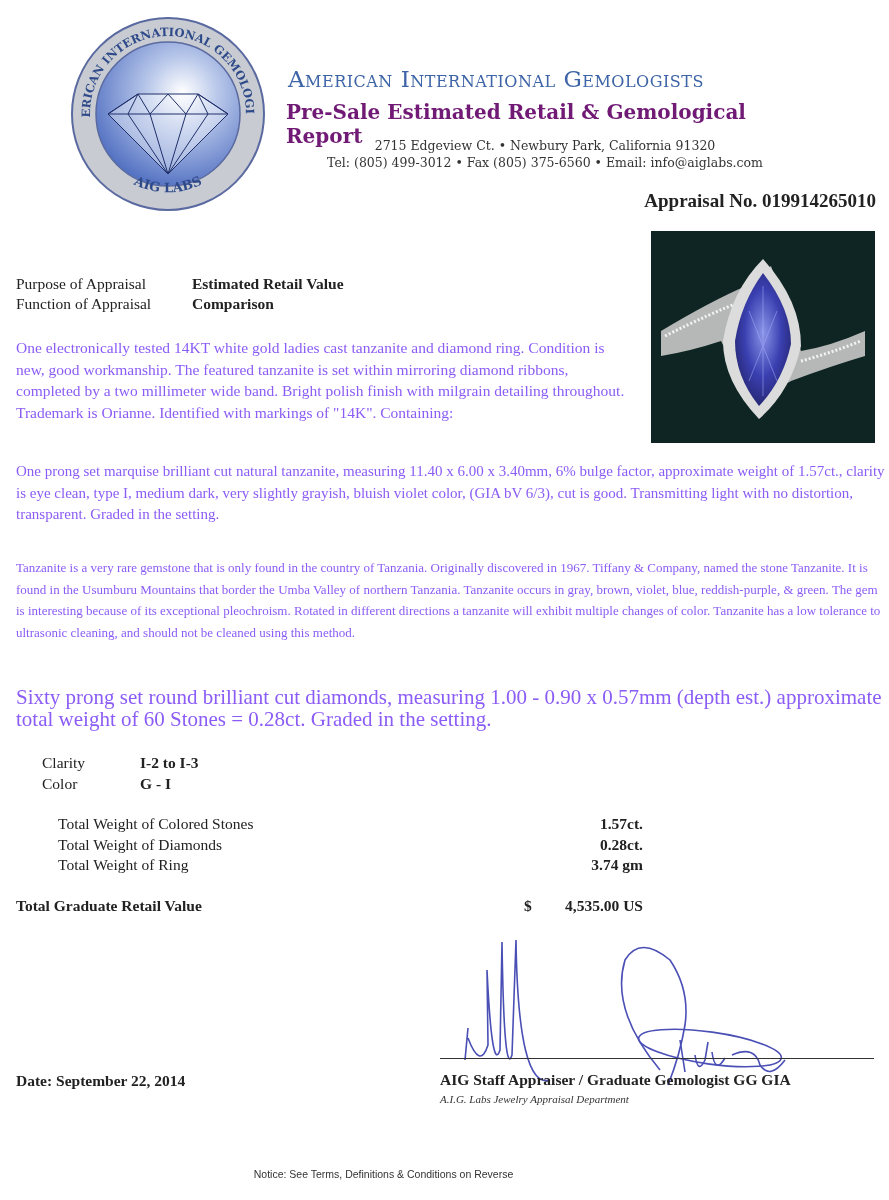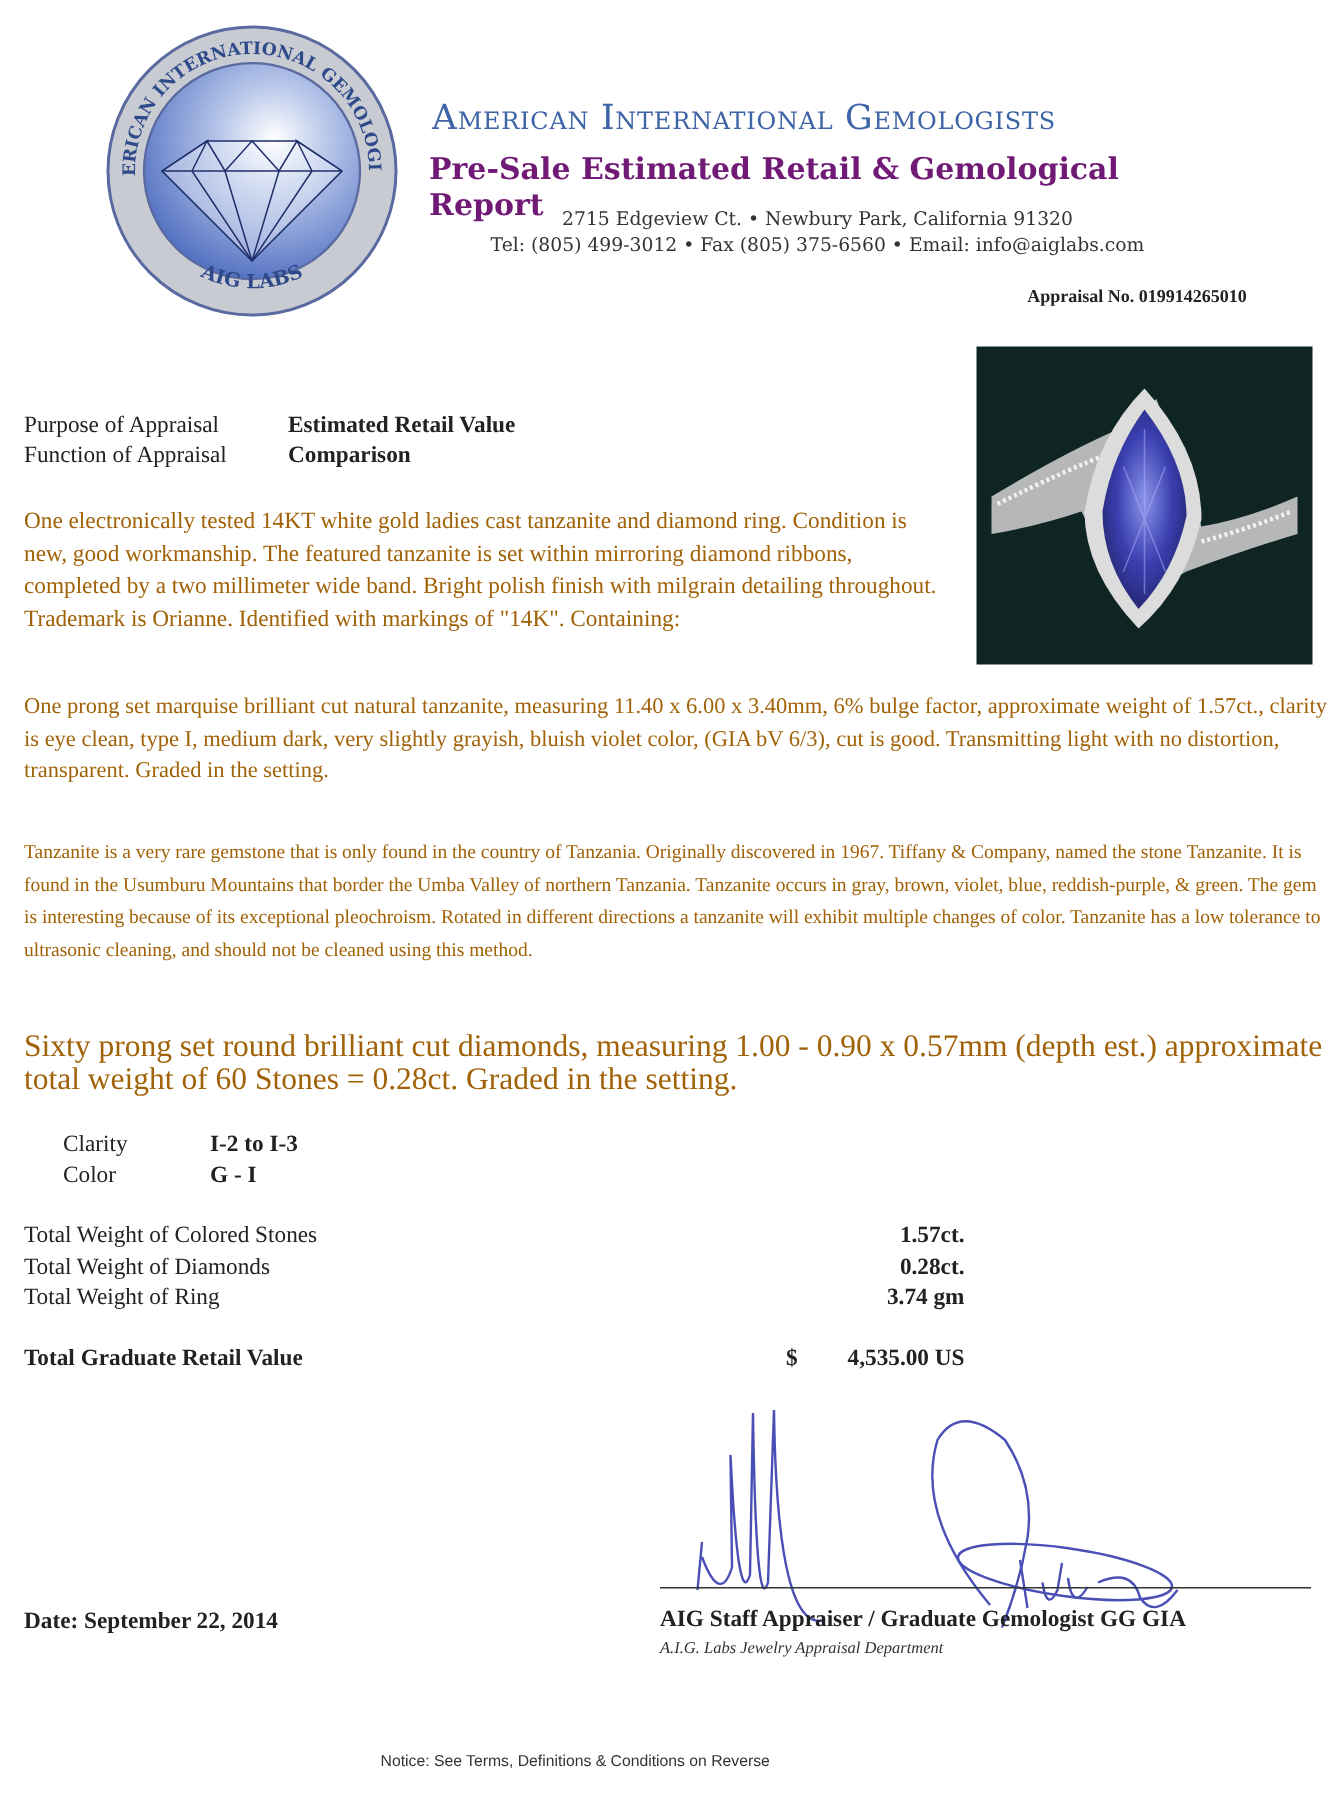--- a/index.html
+++ b/index.html
@@ -24,50 +24,50 @@
     font-family: "DejaVu Serif", serif; font-weight: bold; font-size: 20px; color: #701a75;
   }
   .address, .contact {
     left: 290px; width: 510px; text-align: center;
     font-family: "DejaVu Serif", serif; font-size: 12.5px; color: #333;
   }
   .address { top: 138px; }
   .contact { top: 155px; }
 
   .appraisal-no {
-    left: 640px; top: 190px; width: 236px; text-align: center;
-    font-weight: bold; font-size: 12px; color: #222;
+    left: 640px; top: 190px; width: 236px; text-align: right;
+    font-weight: bold; font-size: 19px; color: #222;
   }
 
   
   .photo {
     left: 651px; top: 231px; width: 224px; height: 212px;
     background: #0e2523;
   }
 
   
   .kv { font-size: 15.5px; line-height: 20px; }
   .kv .k { display: inline-block; width: 176px; }
   .kv .v { font-weight: bold; }
   .purpose { left: 16px; top: 274px; }
 
   .para {
-    left: 16px; font-size: 15.5px; line-height: 21.6px; color: #a16207;
+    left: 16px; font-size: 15.5px; line-height: 21.6px; color: #8b5cf6;
   }
   .para-desc { top: 337px; width: 620px; }
   .para-stone { top: 461px; width: 870px; font-size: 15px; }
   .para-tanz { top: 557px; width: 870px; font-size: 13px; }
   .para-diam { top: 687px; width: 870px; font-size: 21px; }
 
   .grades { left: 42px; top: 752px; font-size: 15.5px; line-height: 21px; }
   .grades .k { display: inline-block; width: 98px; }
   .grades .v { font-weight: bold; }
 
   .totals { left: 16px; top: 814px; width: 640px; font-size: 15.5px; line-height: 20.5px; }
-  .totals .row { position: relative; height: 20.5px; }
+  .totals .row { position: relative; height: 20.5px; margin-left: 42px; }
   .totals .val { position: absolute; right: 13px; top: 0; font-weight: bold; }
 
   .grand { left: 16px; top: 897px; width: 640px; font-size: 15.5px; font-weight: bold; }
   .grand .dollar { position: absolute; left: 508px; top: 0; }
   .grand .amt { position: absolute; right: 13px; top: 0; }
 
   .sig-line { left: 440px; top: 1058px; width: 434px; height: 1px; background: #333; }
   .sigs { left: 440px; top: 930px; width: 400px; height: 160px; }
 
   .date { left: 16px; top: 1072px; font-weight: bold; font-size: 15.5px; }

